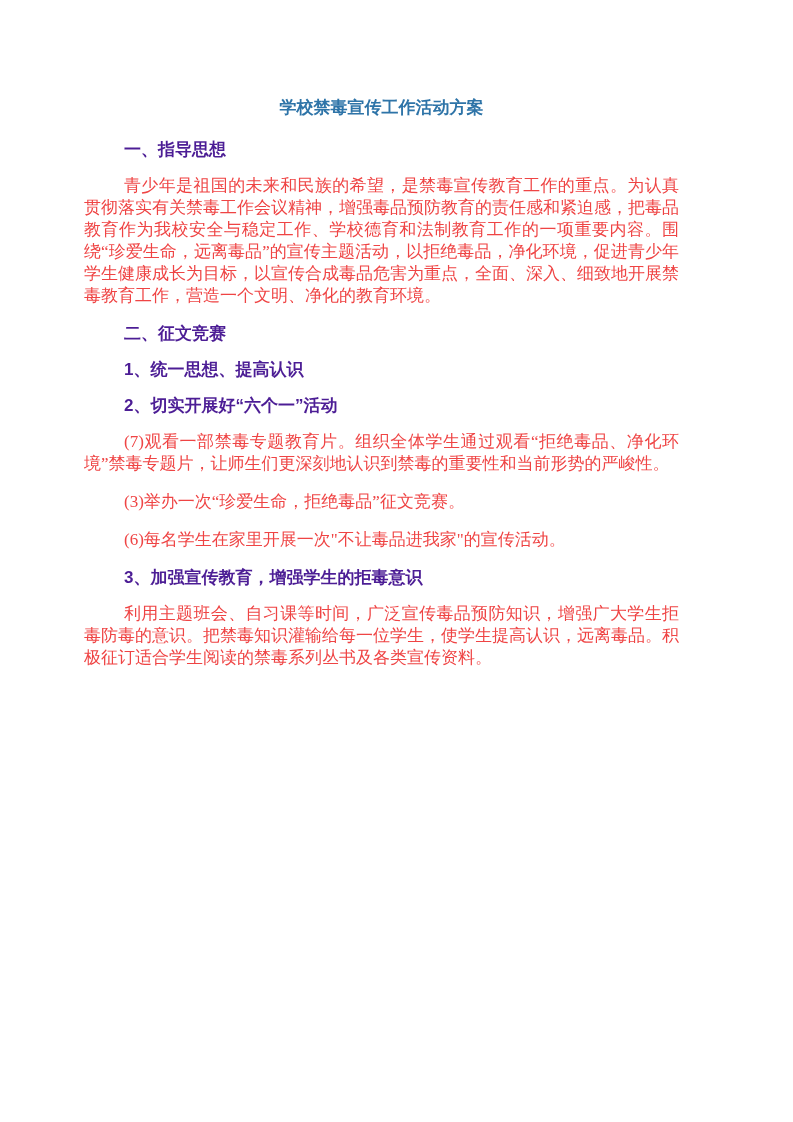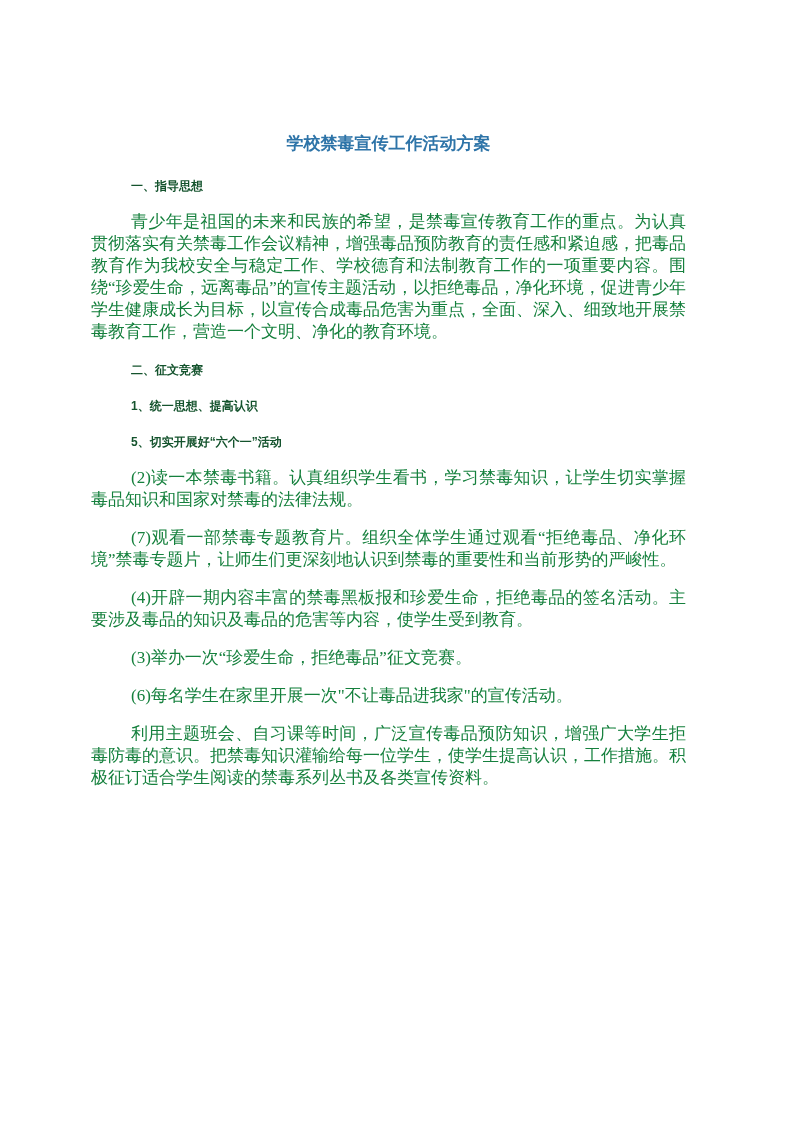--- a/index.html
+++ b/index.html
@@ -10,48 +10,47 @@
   .page {
     position: relative;
     width: 793px;
     height: 1122px;
     background: #ffffff;
     overflow: hidden;
   }
   .content {
     position: absolute;
     top: 97px;
-    left: 91px;
+    left: 84px;
     width: 595px;
-    margin-top: 36px;
   }
   .doc-title {
     font-family: "Liberation Sans", "DejaVu Sans", sans-serif;
     font-size: 17px;
     line-height: 22px;
     font-weight: bold;
     color: #2e74a8;
     text-align: center;
     margin: 0 0 20px 0;
   }
   .doc-heading {
     font-family: "Liberation Sans", "DejaVu Sans", sans-serif;
-    font-size: 12px;
+    font-size: 17px;
     line-height: 22px;
     font-weight: bold;
-    color: #14532d;
+    color: #4c1d95;
     text-indent: 40px;
     margin: 0 0 14px 0;
   }
   .doc-para {
     font-family: "Liberation Serif", "DejaVu Serif", serif;
     font-size: 17px;
     line-height: 22px;
     font-weight: normal;
-    color: #15803d;
+    color: #ef4444;
     text-align: justify;
     text-indent: 40px;
     margin: 0 0 16px 0;
   }
 </style>
 </head>
 <body>
 
 <div class="page">
   <div class="content">
@@ -60,30 +59,29 @@
 
     <h2 class="doc-heading">一、指导思想</h2>
 
     <p class="doc-para">青少年是祖国的未来和民族的希望，是禁毒宣传教育工作的重点。为认真贯彻落实有关禁毒工作会议精神，增强毒品预防教育的责任感和紧迫感，把毒品教育作为我校安全与稳定工作、学校德育和法制教育工作的一项重要内容。围绕“珍爱生命，远离毒品”的宣传主题活动，以拒绝毒品，净化环境，促进青少年学生健康成长为目标，以宣传合成毒品危害为重点，全面、深入、细致地开展禁毒教育工作，营造一个文明、净化的教育环境。</p>
 
     <h2 class="doc-heading">二、征文竞赛</h2>
 
     <h2 class="doc-heading">1、统一思想、提高认识</h2>
 
 
-    <h2 class="doc-heading">5、切实开展好“六个一”活动</h2>
+    <h2 class="doc-heading">2、切实开展好“六个一”活动</h2>
 
 
-    <p class="doc-para">(2)读一本禁毒书籍。认真组织学生看书，学习禁毒知识，让学生切实掌握毒品知识和国家对禁毒的法律法规。</p>
 
     <p class="doc-para">(7)观看一部禁毒专题教育片。组织全体学生通过观看“拒绝毒品、净化环境”禁毒专题片，让师生们更深刻地认识到禁毒的重要性和当前形势的严峻性。</p>
 
-    <p class="doc-para">(4)开辟一期内容丰富的禁毒黑板报和珍爱生命，拒绝毒品的签名活动。主要涉及毒品的知识及毒品的危害等内容，使学生受到教育。</p>
 
     <p class="doc-para">(3)举办一次“珍爱生命，拒绝毒品”征文竞赛。</p>
 
     <p class="doc-para">(6)每名学生在家里开展一次"不让毒品进我家"的宣传活动。</p>
 
+    <h2 class="doc-heading">3、加强宣传教育，增强学生的拒毒意识</h2>
 
-    <p class="doc-para">利用主题班会、自习课等时间，广泛宣传毒品预防知识，增强广大学生拒毒防毒的意识。把禁毒知识灌输给每一位学生，使学生提高认识，工作措施。积极征订适合学生阅读的禁毒系列丛书及各类宣传资料。</p>
+    <p class="doc-para">利用主题班会、自习课等时间，广泛宣传毒品预防知识，增强广大学生拒毒防毒的意识。把禁毒知识灌输给每一位学生，使学生提高认识，远离毒品。积极征订适合学生阅读的禁毒系列丛书及各类宣传资料。</p>
 
   </div>
 </div>
 
 </body></html>

